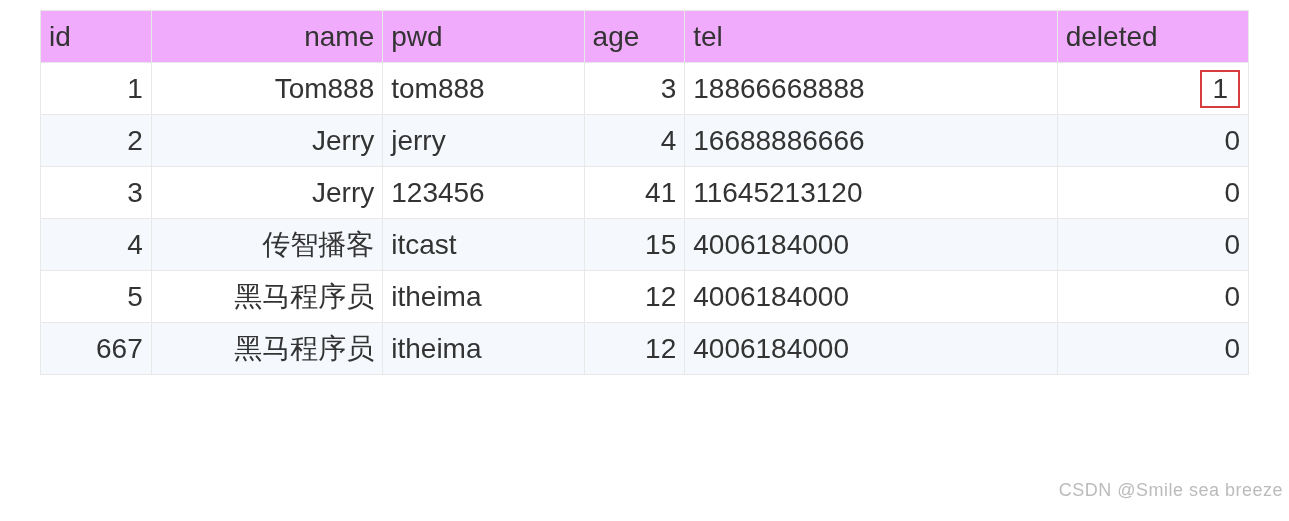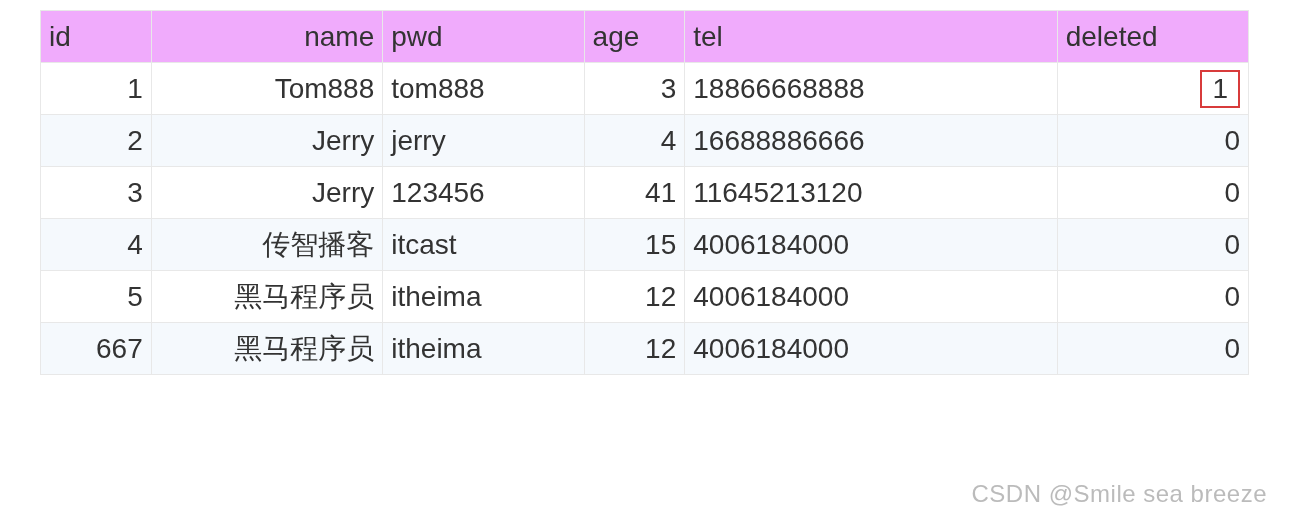--- a/index.html
+++ b/index.html
@@ -49,23 +49,23 @@
     .highlight-box {
       display: inline-block;
       border: 2px solid #d83b3b;
       padding: 0 10px;
       line-height: 34px;
       min-width: 30px;
       text-align: right;
     }
     .watermark {
       position: absolute;
-      right: 22px;
+      right: 6px;
       top: 480px;
-      font-size: 24px;
+      font-size: 18px;
       color: rgba(150,150,150,0.65);
       pointer-events: none;
       letter-spacing: 0.5px;
     }
   </style>
 </head>
 <body>
 
 <table>
   <thead>

